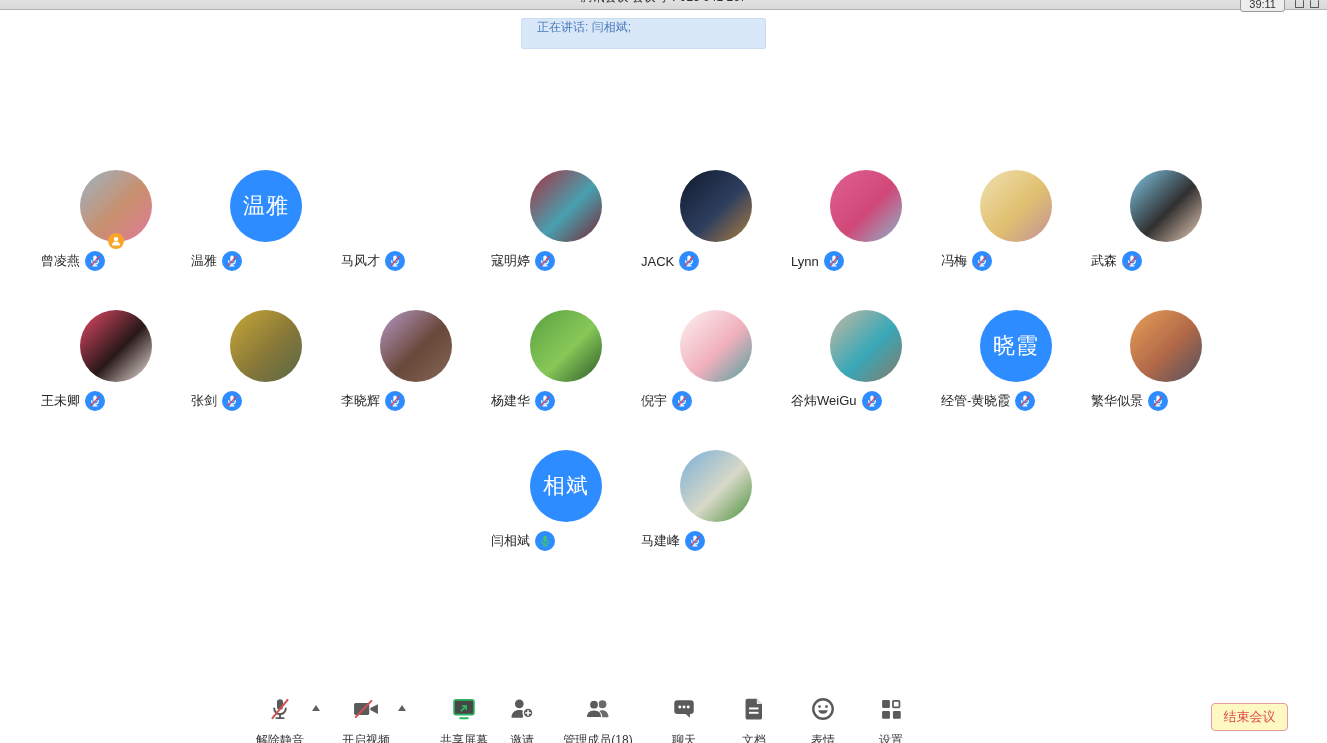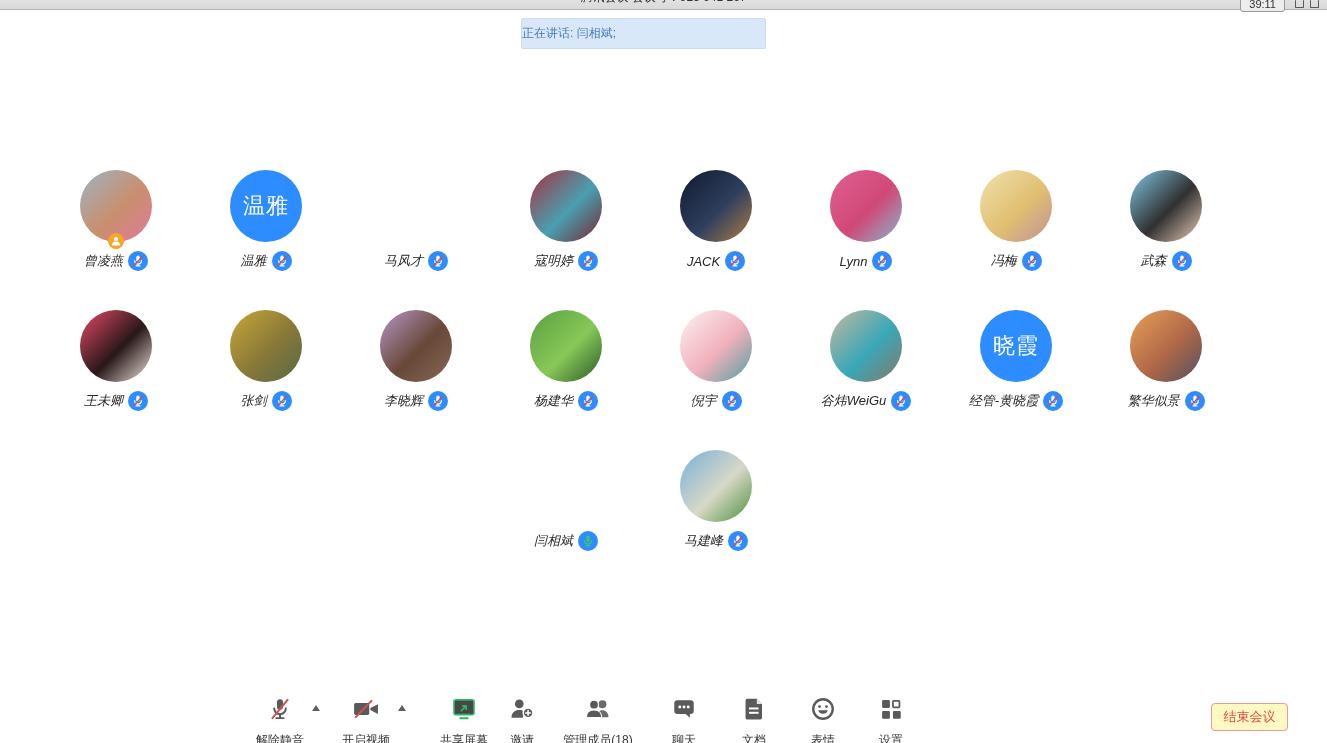--- a/index.html
+++ b/index.html
@@ -25,35 +25,35 @@
   }
   .winctl{ position:absolute; right:8px; bottom:1px; display:flex; gap:6px; }
   .winctl span{
     width:9px; height:8px; display:inline-block;
     border:1.5px solid #5a5a5a; border-top:none; border-radius:1px;
   }
   
   .banner{
     position:absolute; left:521px; top:18px; width:245px; height:31px;
     background:#d9e8f8; border:1px solid #c9ddf2; border-radius:2px;
-    display:flex; align-items:center; 
+    display:flex; align-items:flex-start; padding-left:15px;
     font-size:12px; color:#4a79bb;
   }
   
   .cell{ position:absolute; width:150px; height:112px; }
   .avatar{
     position:absolute; left:39px; top:0; width:72px; height:72px;
     border-radius:50%; overflow:hidden;
     display:flex; align-items:center; justify-content:center;
   }
   .avatar.initials{ color:#fff; font-size:22px; letter-spacing:1px; }
   .hostbadge{ position:absolute; left:67px; top:63px; width:16px; height:16px; }
   .nameline{
     position:absolute; left:0; top:81px; width:150px; height:20px;
-    display:flex; align-items:center; justify-content:center; gap:5px;font-style:italic;
+    display:flex; align-items:center; gap:5px;
   }
   .pname{ font-size:13px; color:#262626; white-space:nowrap; }
   .micbadge{ width:20px; height:20px; flex:0 0 auto; }
   .micbadge svg{ display:block; }
   
   .toolbar{ position:absolute; left:0; top:695px; width:1327px; height:48px; }
   .tbitem{
     position:absolute; top:0; transform:translateX(-50%);
     display:flex; flex-direction:column; align-items:center;
     cursor:default;
@@ -328,20 +328,21 @@
             <circle cx="10" cy="10" r="10" fill="#2D8CFF"></circle>
             <rect x="8.35" y="4.6" width="3.3" height="6.4" rx="1.65" fill="#ffffff"></rect>
             <path d="M6.7 9.7a3.3 3.3 0 0 0 6.6 0" stroke="#ffffff" stroke-width="1.2" fill="none" stroke-linecap="round"></path>
             <path d="M10 13.2v1.5M8.1 14.9h3.8" stroke="#ffffff" stroke-width="1.2" stroke-linecap="round"></path>
             <path d="M5.9 14.5L14.4 5.6" stroke="#CC4B66" stroke-width="1.4" stroke-linecap="round"></path>
           </svg>
         </span>
       </div>
     </div>
     <div class="cell" style="left: 491px; top: 450px;">
+      <div class="avatar initials" style="background: rgb(45, 140, 255);">相斌</div>
       <div class="nameline">
         <span class="pname">闫相斌</span>
         <span class="micbadge">
           <svg width="20" height="20" viewBox="0 0 20 20">
             <circle cx="10" cy="10" r="10" fill="#2D8CFF"></circle>
             <rect x="8.35" y="4.6" width="3.3" height="6.4" rx="1.65" fill="#43C463"></rect>
             <path d="M6.7 9.7a3.3 3.3 0 0 0 6.6 0" stroke="#43C463" stroke-width="1.2" fill="none" stroke-linecap="round"></path>
             <path d="M10 13.2v1.5M8.1 14.9h3.8" stroke="#43C463" stroke-width="1.2" stroke-linecap="round"></path>
           </svg>
         </span>

